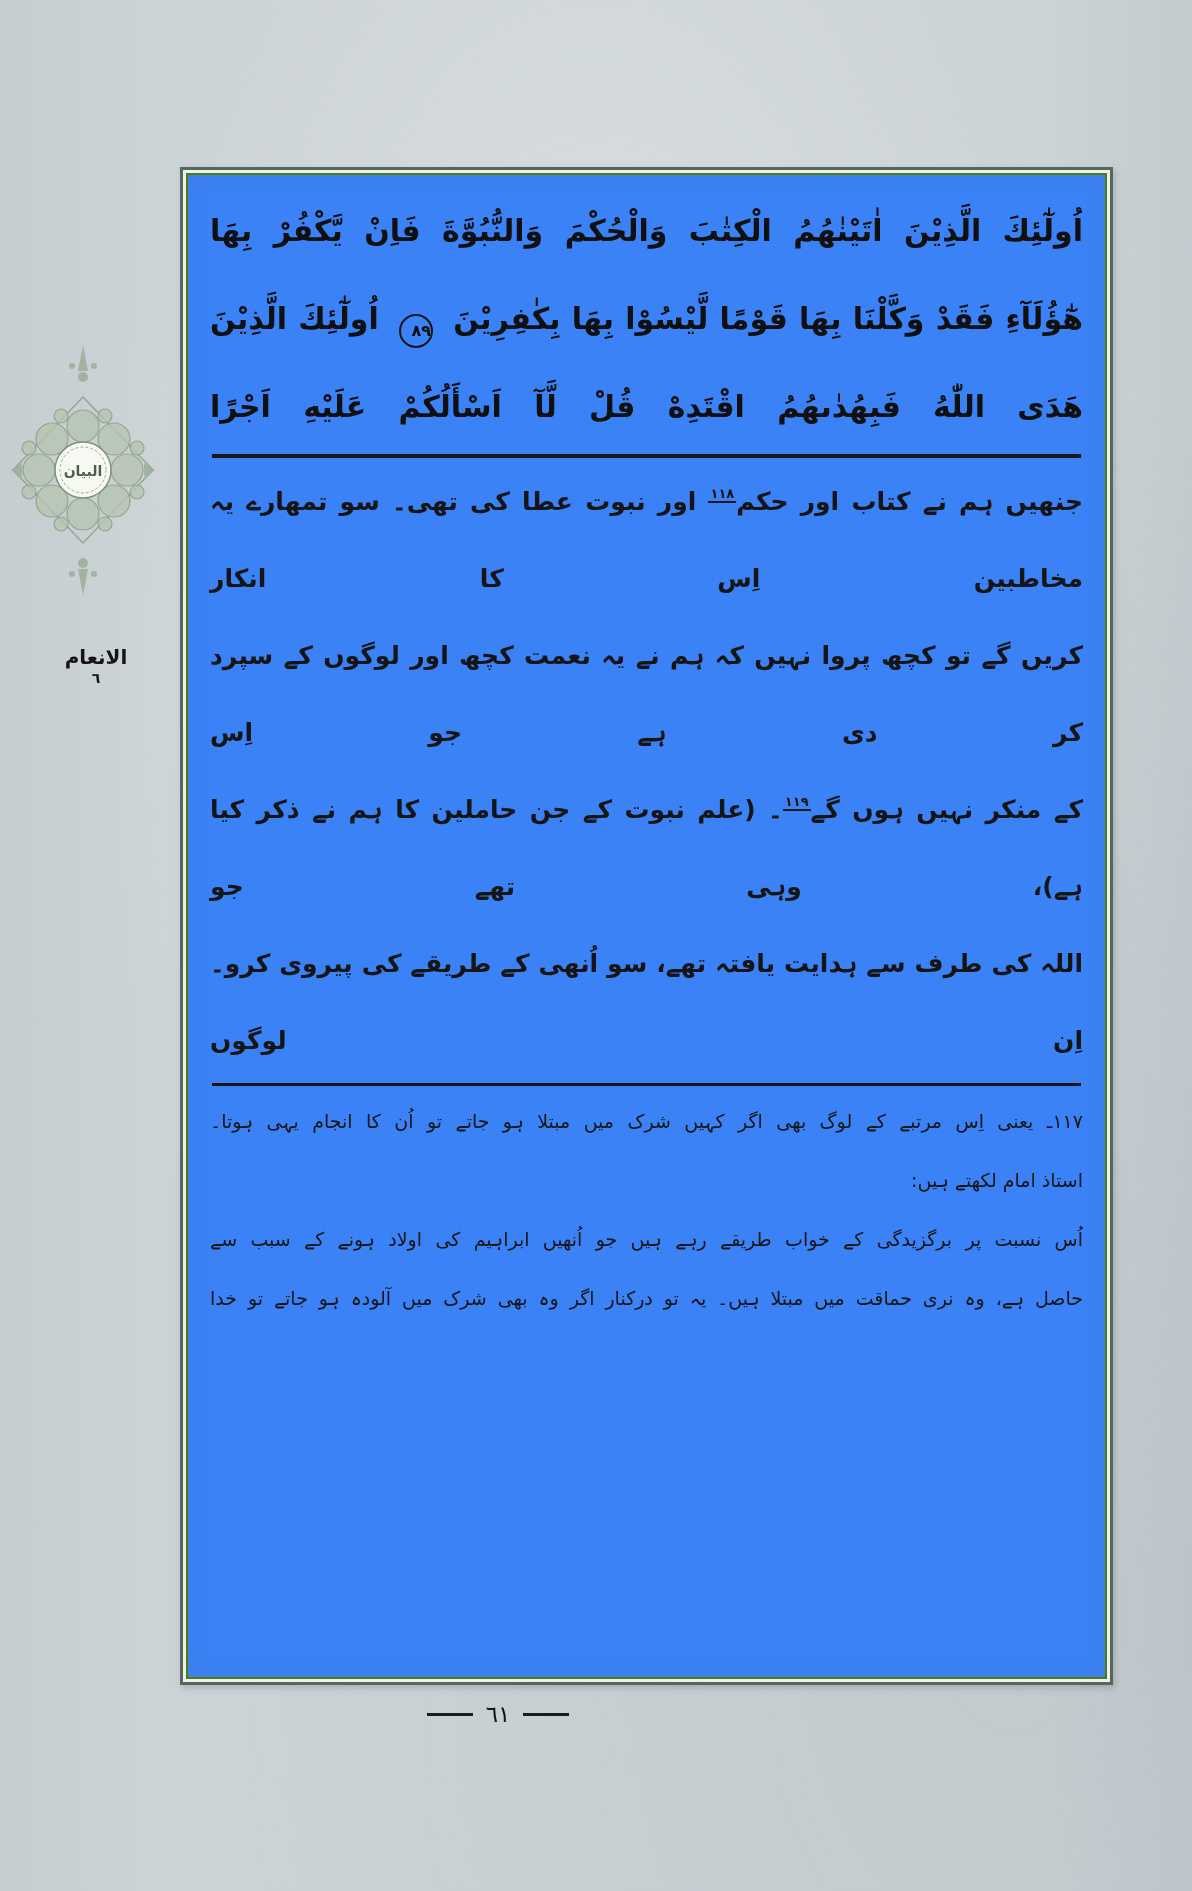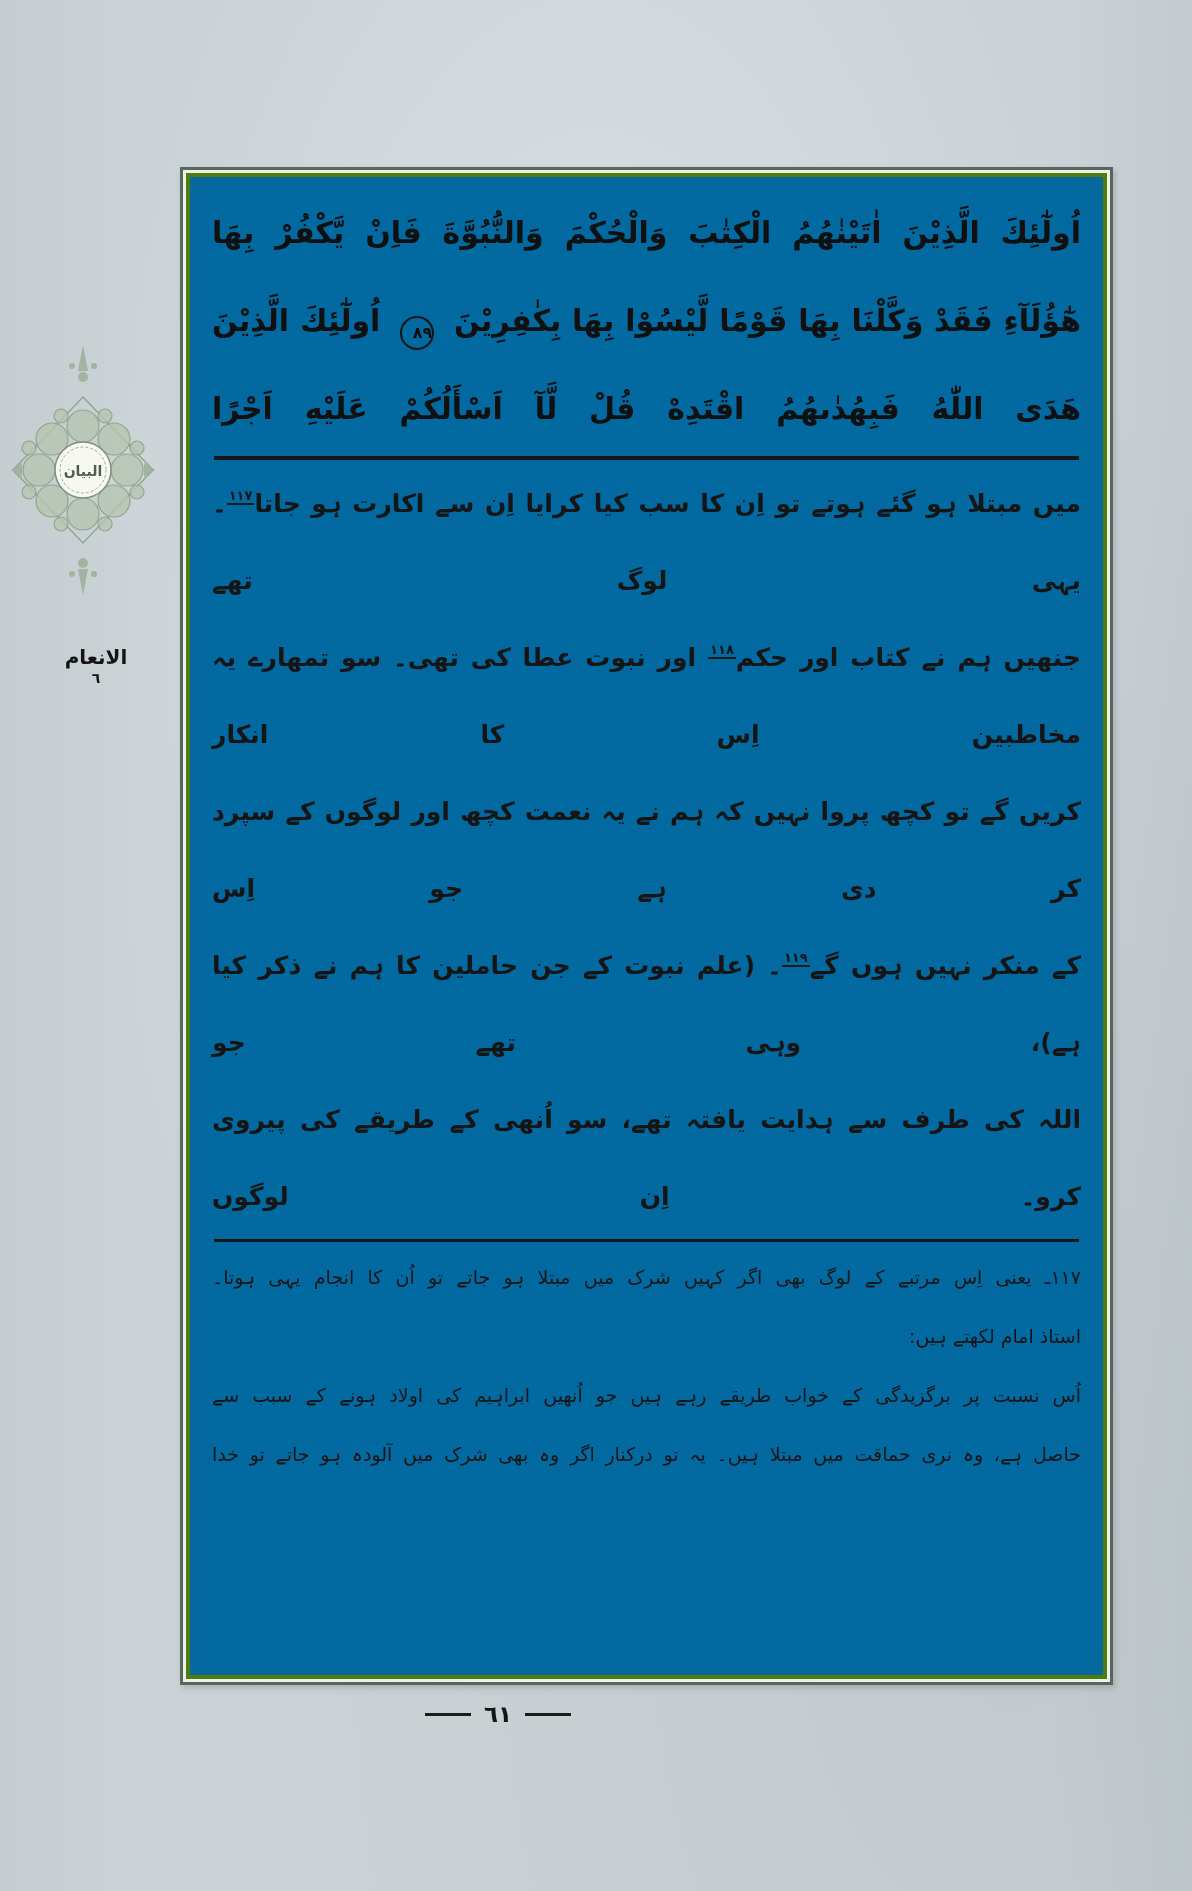--- a/index.html
+++ b/index.html
@@ -19,22 +19,22 @@
   
   .frame {
     position:absolute; left:180px; top:167px; width:933px; height:1518px;
     border:3px solid #57675d;
     background:#eef0ea;
     padding:3px;
     box-shadow: 2px 3px 6px rgba(70,80,75,0.25);
   }
   .frame-inner {
     width:100%; height:100%;
-    border:4px solid #4d7c0f;
-    background:#0369a1;
+    border:2px solid #4d7c0f;
+    background:#3b82f6;
     box-shadow: inset 0 0 22px rgba(95,105,98,0.10);
   }
   .content { padding:12px 22px 0 22px; direction:rtl; }
 
   
   .q-line {
     font-size:30px; font-weight:700; line-height:88px;
     text-align:justify; text-align-last:justify;
     letter-spacing:0.5px; color:#101010;
   }
@@ -77,21 +77,21 @@
   }
   .margin-surah .s-name { font-size:20px; font-weight:700; }
   .margin-surah .s-num  { font-size:14px; font-weight:700; margin-top:1px; }
 
   
   .page-number-row {
     position:absolute; left:378px; top:1698px; width:240px; height:32px;
     display:flex; align-items:center; justify-content:center; gap:13px;
   }
   .pn-dash { width:46px; height:3px; background:#1c1c1c; }
-  .pn { font-size:23px; font-weight:700; line-height:30px; }
+  .pn { font-size:23px; font-weight:400; line-height:30px; }
 </style>
 </head>
 <body>
 
 <svg class="medallion" width="150" height="270" viewBox="0 0 150 270">
   <g stroke="#8a9d87" fill="none" stroke-width="1.5" opacity="0.85">
     <polygon points="75,62 145,135 75,208 5,135"></polygon>
   </g>
   <g fill="#b6c5b2" stroke="#86997f" stroke-width="1.2" opacity="0.8">
     <circle cx="119" cy="135" r="16"></circle>
@@ -143,21 +143,20 @@
           <span>هٰٓؤُلَآءِ فَقَدْ وَكَّلْنَا بِهَا قَوْمًا لَّيْسُوْا بِهَا بِكٰفِرِيْنَ</span>
           <span class="verse-badge">۸۹</span>
           <span>اُولٰٓئِكَ الَّذِيْنَ</span>
         </div>
         <div class="q-line">هَدَى اللّٰهُ فَبِهُدٰىهُمُ اقْتَدِهْ قُلْ لَّآ اَسْأَلُكُمْ عَلَيْهِ اَجْرًا</div>
       </div>
 
       <div class="rule rule-thick"></div>
 
       <div lang="ur">
-        <div class="tr-line"><span>میں مبتلا ہو گئے ہوتے تو اِن کا سب کیا کرایا اِن سے اکارت ہو جاتا</span><span class="fn-mark">۱۱۷</span><span>۔ یہی لوگ تھے</span></div>
         <div class="tr-line"><span>جنھیں ہم نے کتاب اور حکم</span><span class="fn-mark">۱۱۸</span><span> اور نبوت عطا کی تھی۔ سو تمھارے یہ مخاطبین اِس کا انکار</span></div>
         <div class="tr-line"><span>کریں گے تو کچھ پروا نہیں کہ ہم نے یہ نعمت کچھ اور لوگوں کے سپرد کر دی ہے جو اِس</span></div>
         <div class="tr-line"><span>کے منکر نہیں ہوں گے</span><span class="fn-mark">۱۱۹</span><span>۔ (علم نبوت کے جن حاملین کا ہم نے ذکر کیا ہے)، وہی تھے جو</span></div>
         <div class="tr-line"><span>اللہ کی طرف سے ہدایت یافتہ تھے، سو اُنھی کے طریقے کی پیروی کرو۔ اِن لوگوں</span></div>
       </div>
 
       <div class="rule rule-thin"></div>
 
       <div class="footnotes" lang="ur">
         <div class="fn-line">۱۱۷ـ یعنی اِس مرتبے کے لوگ بھی اگر کہیں شرک میں مبتلا ہو جاتے تو اُن کا انجام یہی ہوتا۔</div>

